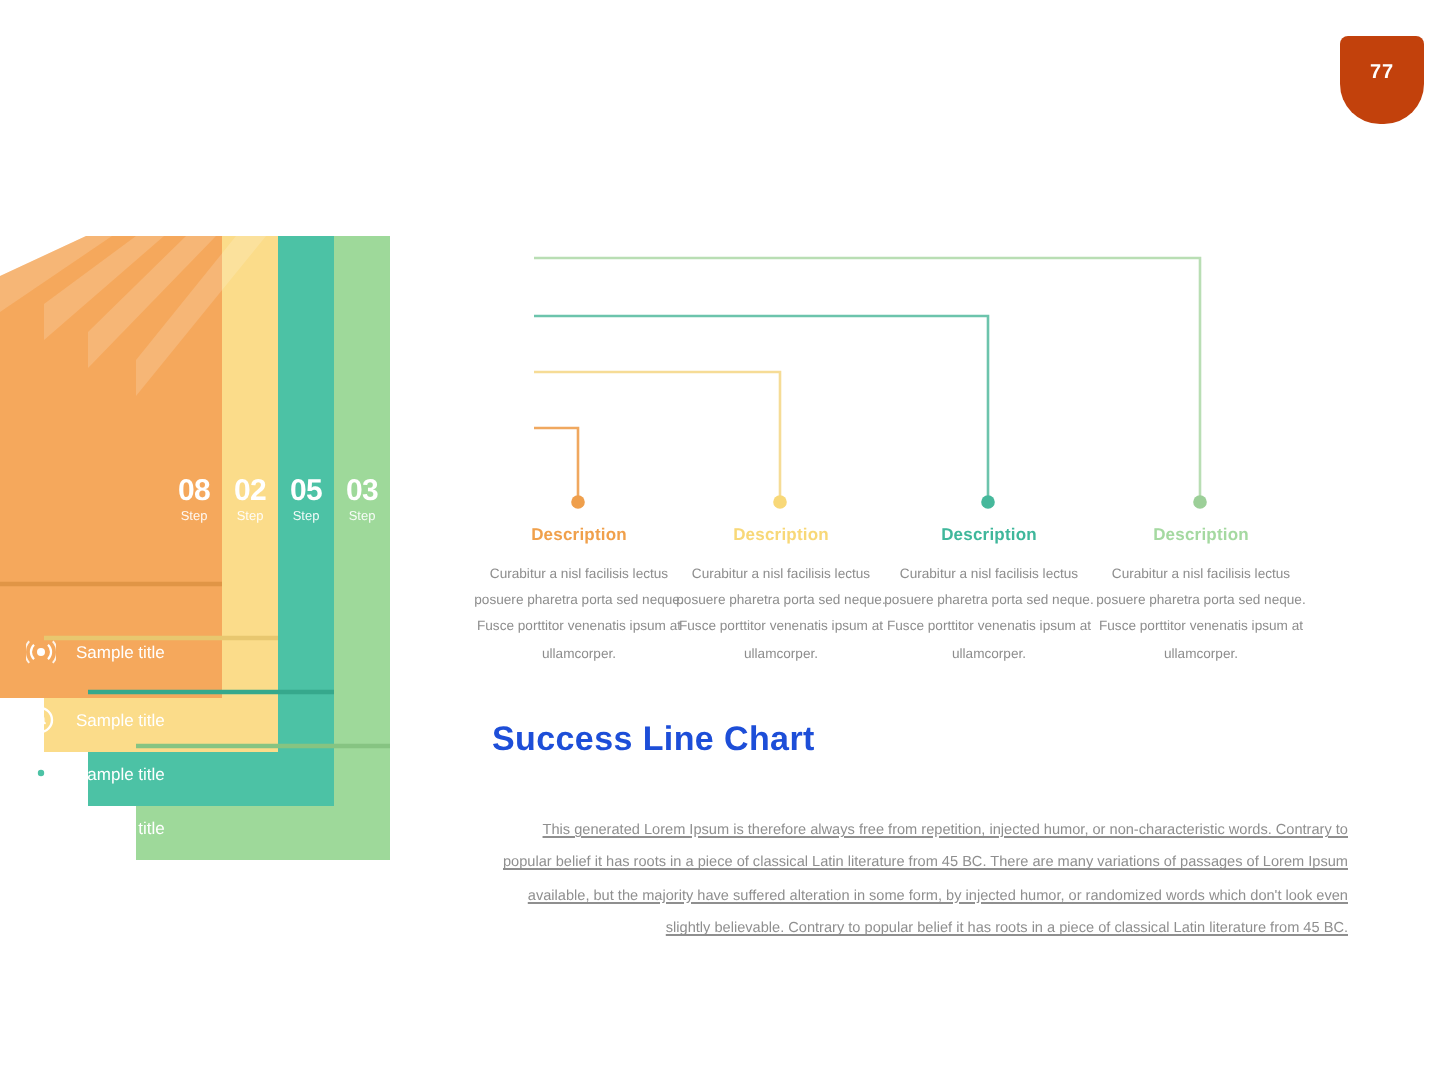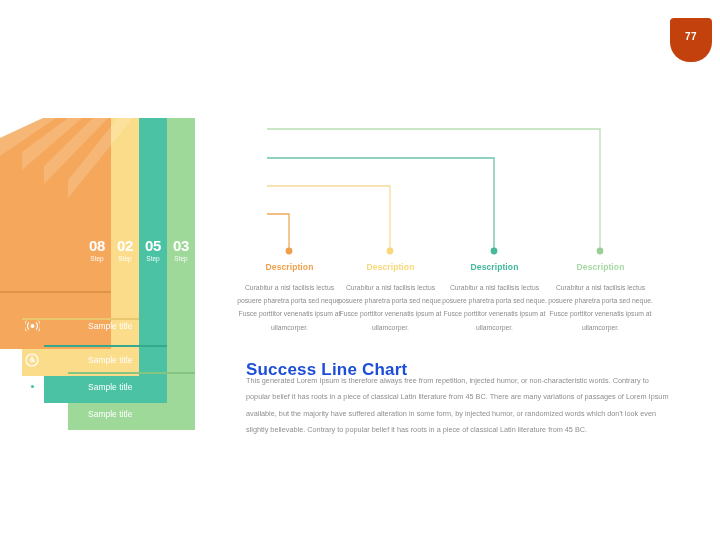--- a/index.html
+++ b/index.html
@@ -82,22 +82,21 @@
 
   
   .srow {
     position: absolute;
     left: 0;
     height: 27px;
     display: flex;
     align-items: center;
     z-index: 6;
     box-sizing: border-box;
-    padding-left: 22px;
-    gap: 38px;
+    padding-left: 10px;
   }
   .srow .ic {
     width: 20px;
     height: 18px;
     display: flex;
     align-items: center;
     justify-content: center;
     flex: 0 0 auto;
   }
   .srow .lbl {
@@ -144,27 +143,28 @@
     top: 360px;
     font-size: 17px;
     color: #1d4ed8;
     font-weight: bold;
     margin: 0;
     letter-spacing: .2px;
   }
   #mainpara {
     position: absolute;
     left: 246px;
-    top: 373px;
+    top: 407px;
     width: 428px;
     margin: 0;
     font-size: 7.3px;
     line-height: 16.4px;
     color: #8f8f8f;
-    text-align: left;
+    text-align: right;
+    text-decoration: underline;
   }
 </style>
 </head>
 <body>
 
 <div id="page-badge">
   <span class="num">77</span>
 </div>
 
 <div id="ribbon">

